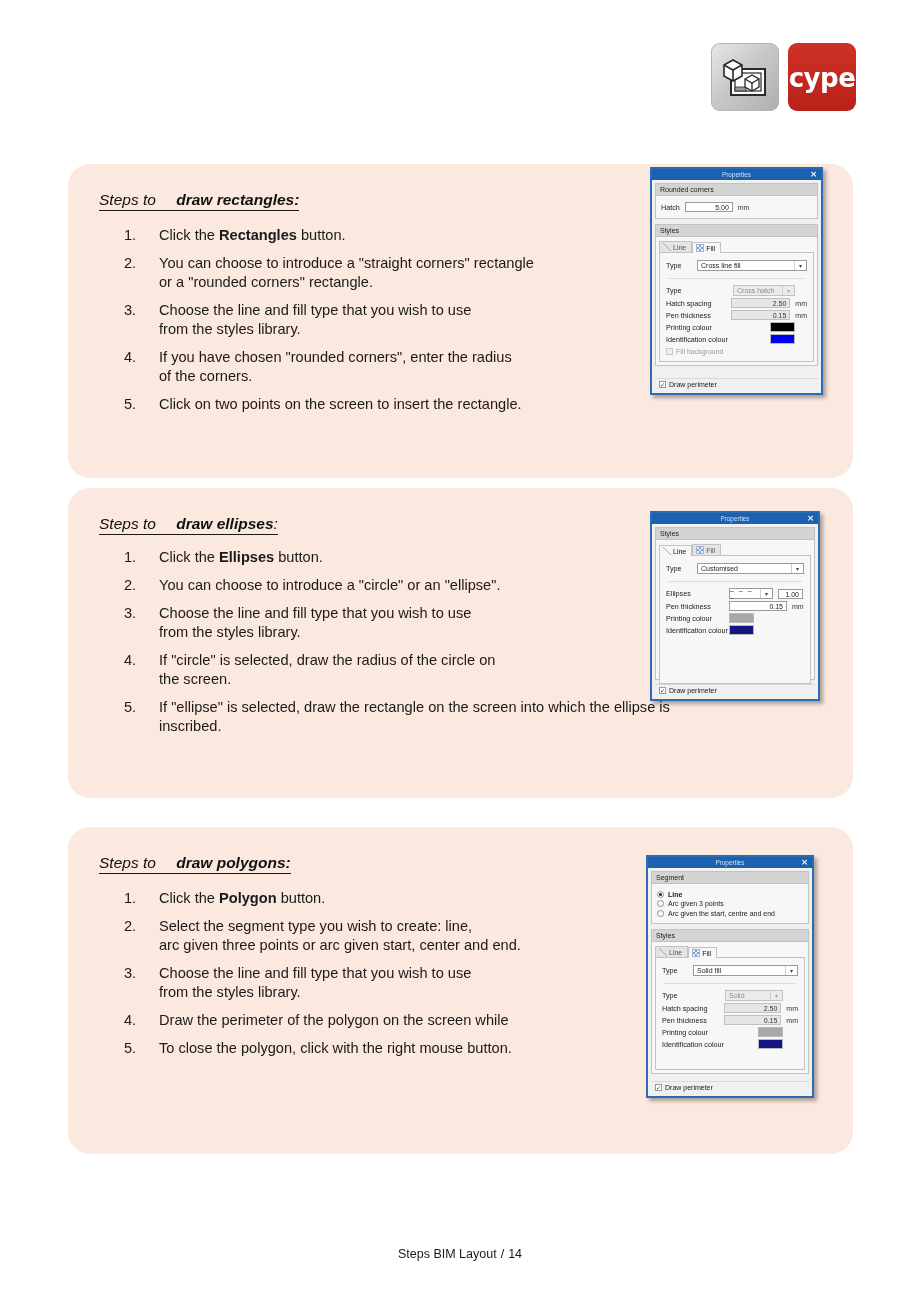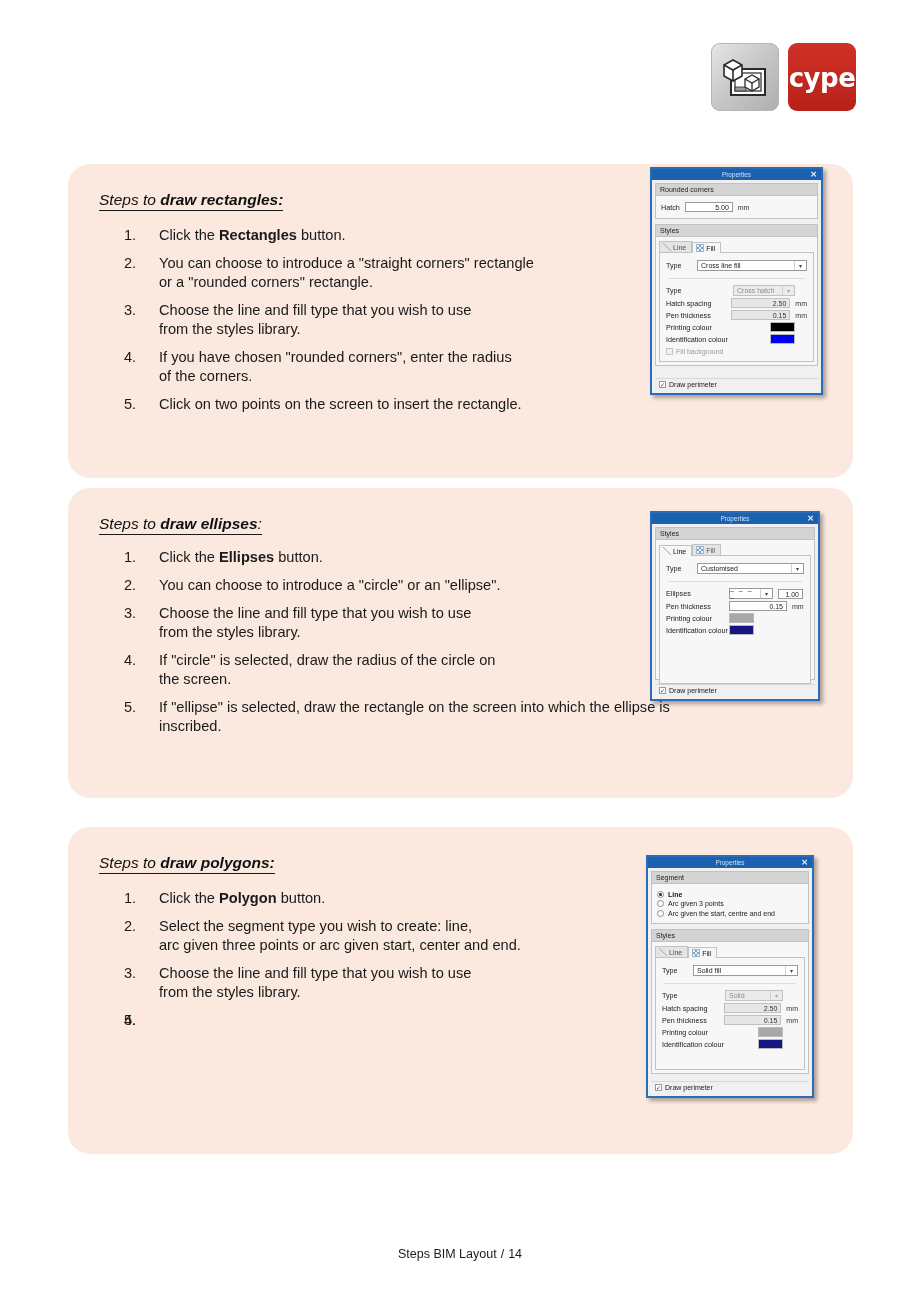--- a/index.html
+++ b/index.html
@@ -42,21 +42,21 @@
 
   .block-heading{
     position:absolute;left:31px;top:27px;
     font-size:15.5px;
     font-style:italic;
     color:#111;
     border-bottom:1.4px solid #1a1a1a;
     padding-bottom:1px;
     white-space:nowrap;
   }
-  .block-heading b{font-weight:bold;font-style:italic;}
+  .block-heading b{font-weight:bold;font-style:italic;margin-left:16px;}
 
   .steps{
     position:absolute;left:56px;top:62px;
     margin:0;padding:0;list-style:none;
     width:560px;
   }
   .steps li{
     position:relative;
     padding-left:35px;
     font-size:14.6px;
@@ -413,24 +413,24 @@
     <li>
       <span class="num">1.</span><span>Click the </span><b>Polygon</b><span> button.</span>
     </li>
     <li>
       <span class="num">2.</span><span>Select the segment type you wish to create: line,</span><span class="l2">arc given three points or arc given start, center and end.</span>
     </li>
     <li>
       <span class="num">3.</span><span>Choose the line and fill type that you wish to use</span><span class="l2">from the styles library.</span>
     </li>
     <li>
-      <span class="num">4.</span>
-    </li>
-    <li>
-      <span class="num">5.</span>
+      <span class="num">4.</span><span>Draw the perimeter of the polygon on the screen while</span>
+    </li>
+    <li>
+      <span class="num">5.</span><span>To close the polygon, click with the right mouse button.</span>
     </li>
   </ol>
 </div>
 
 <div class="dlg" style="left:646px;top:855px;width:168px;height:243px;">
   <div class="dlg-title">
     <span>Properties</span>
     <span class="closeb">✕</span>
   </div>
   <div class="dlg-body">

